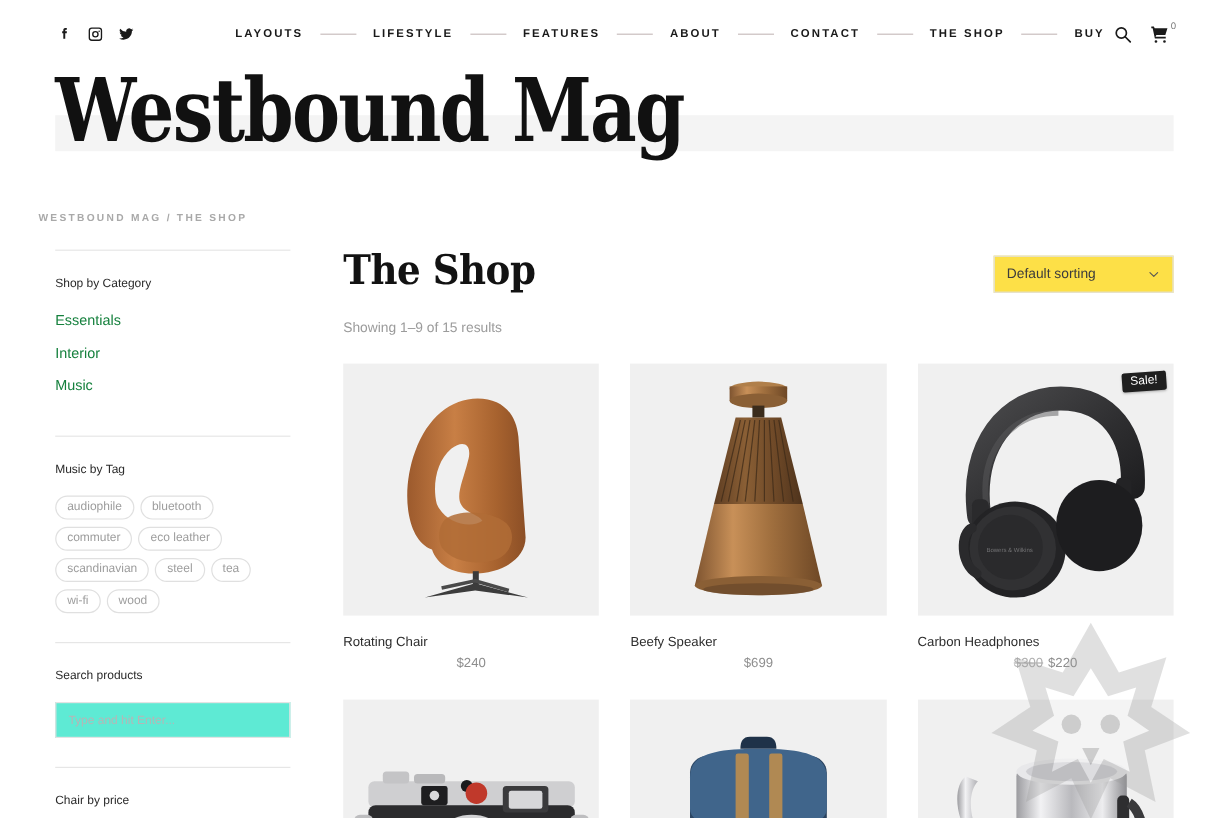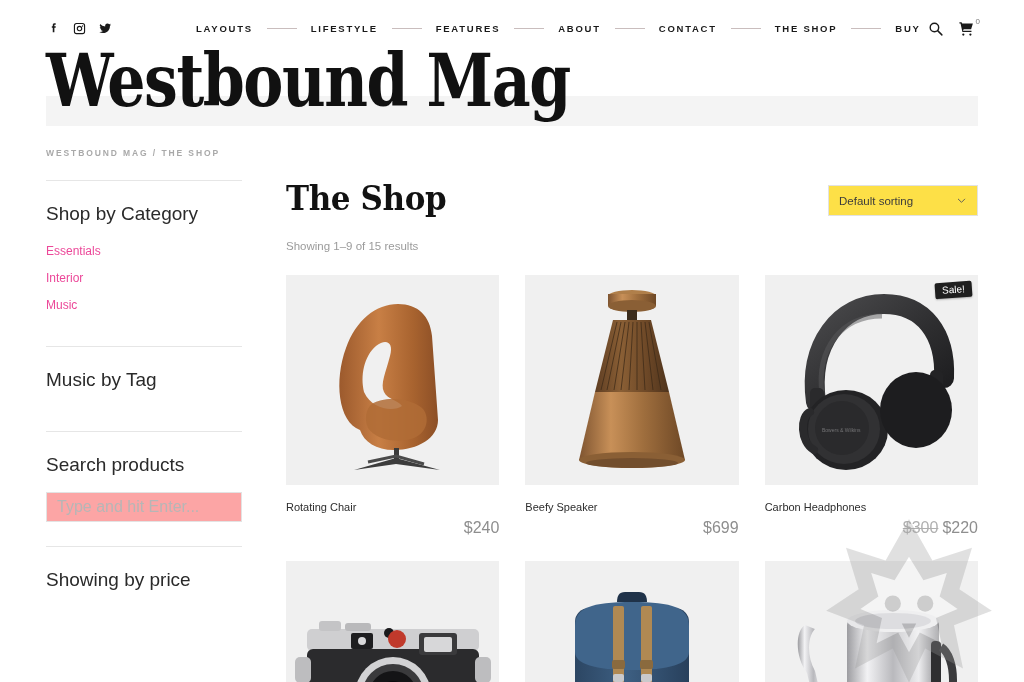--- a/index.html
+++ b/index.html
@@ -44,73 +44,73 @@
   .cart-wrap { position: relative; display: flex; align-items: flex-start; }
   .cart-count {
     font-size: 8px; color: #7a7a7a; margin-left: 1px; margin-top: -2px; line-height: 1;
   }
 
   
   .masthead {
     position: relative;
     height: 78px;
     padding: 0 46px;
-    display: flex; 
+    display: flex; align-items: center;
   }
   .masthead-band {
     position: absolute; left: 46px; right: 46px; top: 40px; height: 30px;
     background: #f4f4f4;
   }
   .site-title {
     position: relative;
     font-family: "DejaVu Serif", "Liberation Serif", serif;
     font-weight: 700;
     font-size: 62px;
     line-height: 1;
     letter-spacing: -1.5px;
     color: #111111;
     transform: scaleY(1.18) scaleX(0.97);
     transform-origin: left center;
     margin-top: -4px;
   }
 
   
   .breadcrumb {
-    padding: 0 46px;
-    margin-top: 14px;
+    padding: 0 32px;
+    margin-top: 42px;
     font-size: 8.5px; letter-spacing: 1.9px; font-weight: 600;
     color: #a9a9a9; text-transform: uppercase;
   }
 
   
   .layout { display: flex; padding: 0 46px; margin-top: 22px; }
 
   
   .sidebar { width: 196px; flex: none; }
   .side-sep { height: 1px; background: #e6e6e6; width: 100%; }
   .side-block { padding: 22px 0 24px 0; }
   .side-title {
-    font-size: 19px; color: #2a2a2a; font-weight: 400; margin-bottom: 16px;
+    font-size: 10px; color: #2a2a2a; font-weight: 400; margin-bottom: 16px;
   }
   .cat-list { list-style: none; }
   .cat-list li { margin-bottom: 9px; }
   .cat-list a {
-    font-size: 12px; color: #ec4899; text-decoration: none;
+    font-size: 12px; color: #15803d; text-decoration: none;
   }
   .tagcloud { display: flex; flex-wrap: wrap; gap: 6px 5px; }
   .tag {
     border: 1px solid #e0e0e0; border-radius: 11px;
     padding: 2.5px 9px 3.5px;
     font-size: 10px; color: #9d9d9d; text-decoration: none;
     line-height: 1.2; background: #fff; white-space: nowrap;
   }
   .search-input {
     width: 100%; height: 30px;
-    border: 1px solid #e3e3e3; background: #fca5a5;
-    padding: 0 10px; font-size: 16px; color: #555;
+    border: 1px solid #e3e3e3; background: #5eead4;
+    padding: 0 10px; font-size: 10px; color: #555;
     font-family: "Liberation Sans", sans-serif;
     outline: none;
   }
   .search-input::placeholder { color: #b6b6b6; }
 
   
   .main { flex: 1; padding-left: 44px; }
   .shop-head { display: flex; align-items: flex-start; }
   .shop-title {
     font-family: "DejaVu Serif", "Liberation Serif", serif;
@@ -150,21 +150,21 @@
     font-size: 10px; padding: 2px 7px 3px;
     transform: rotate(-4deg);
     border-radius: 2px;
     box-shadow: 0 1px 2px rgba(0,0,0,.25);
   }
   .p-name {
     text-align: left; font-size: 11px; color: #2d2d2d;
     margin-top: 16px;
   }
   .p-price {
-    text-align: right; font-size: 16px; color: #8e8e8e; margin-top: 6px;
+    text-align: center; font-size: 11px; color: #8e8e8e; margin-top: 6px;
   }
   .p-price .old { text-decoration: line-through; margin-right: 4px; color: #b0b0b0; }
 
   .row2 { margin-top: 24px; }
 
   
   .watermark {
     position: absolute; right: 25px; bottom: -8px;
     width: 180px; height: 180px; opacity: .30;
     pointer-events: none;
@@ -244,31 +244,42 @@
       <ul class="cat-list">
         <li><a href="#">Essentials</a></li>
         <li><a href="#">Interior</a></li>
         <li><a href="#">Music</a></li>
       </ul>
     </div>
 
     <div class="side-sep"></div>
     <div class="side-block">
       <div class="side-title">Music by Tag</div>
+      <div class="tagcloud">
+        <a href="#" class="tag">audiophile</a>
+        <a href="#" class="tag">bluetooth</a>
+        <a href="#" class="tag">commuter</a>
+        <a href="#" class="tag">eco leather</a>
+        <a href="#" class="tag">scandinavian</a>
+        <a href="#" class="tag">steel</a>
+        <a href="#" class="tag">tea</a>
+        <a href="#" class="tag">wi-fi</a>
+        <a href="#" class="tag">wood</a>
+      </div>
     </div>
 
     <div class="side-sep"></div>
     <div class="side-block">
       <div class="side-title">Search products</div>
       <input class="search-input" type="text" placeholder="Type and hit Enter..." style="">
     </div>
 
     <div class="side-sep"></div>
     <div class="side-block">
-      <div class="side-title">Showing by price</div>
+      <div class="side-title">Chair by price</div>
 
     </div>
 
   </aside>
 
   <main class="main">
 
     <div class="shop-head">
       <div>
         <div class="shop-title">The Shop</div>

